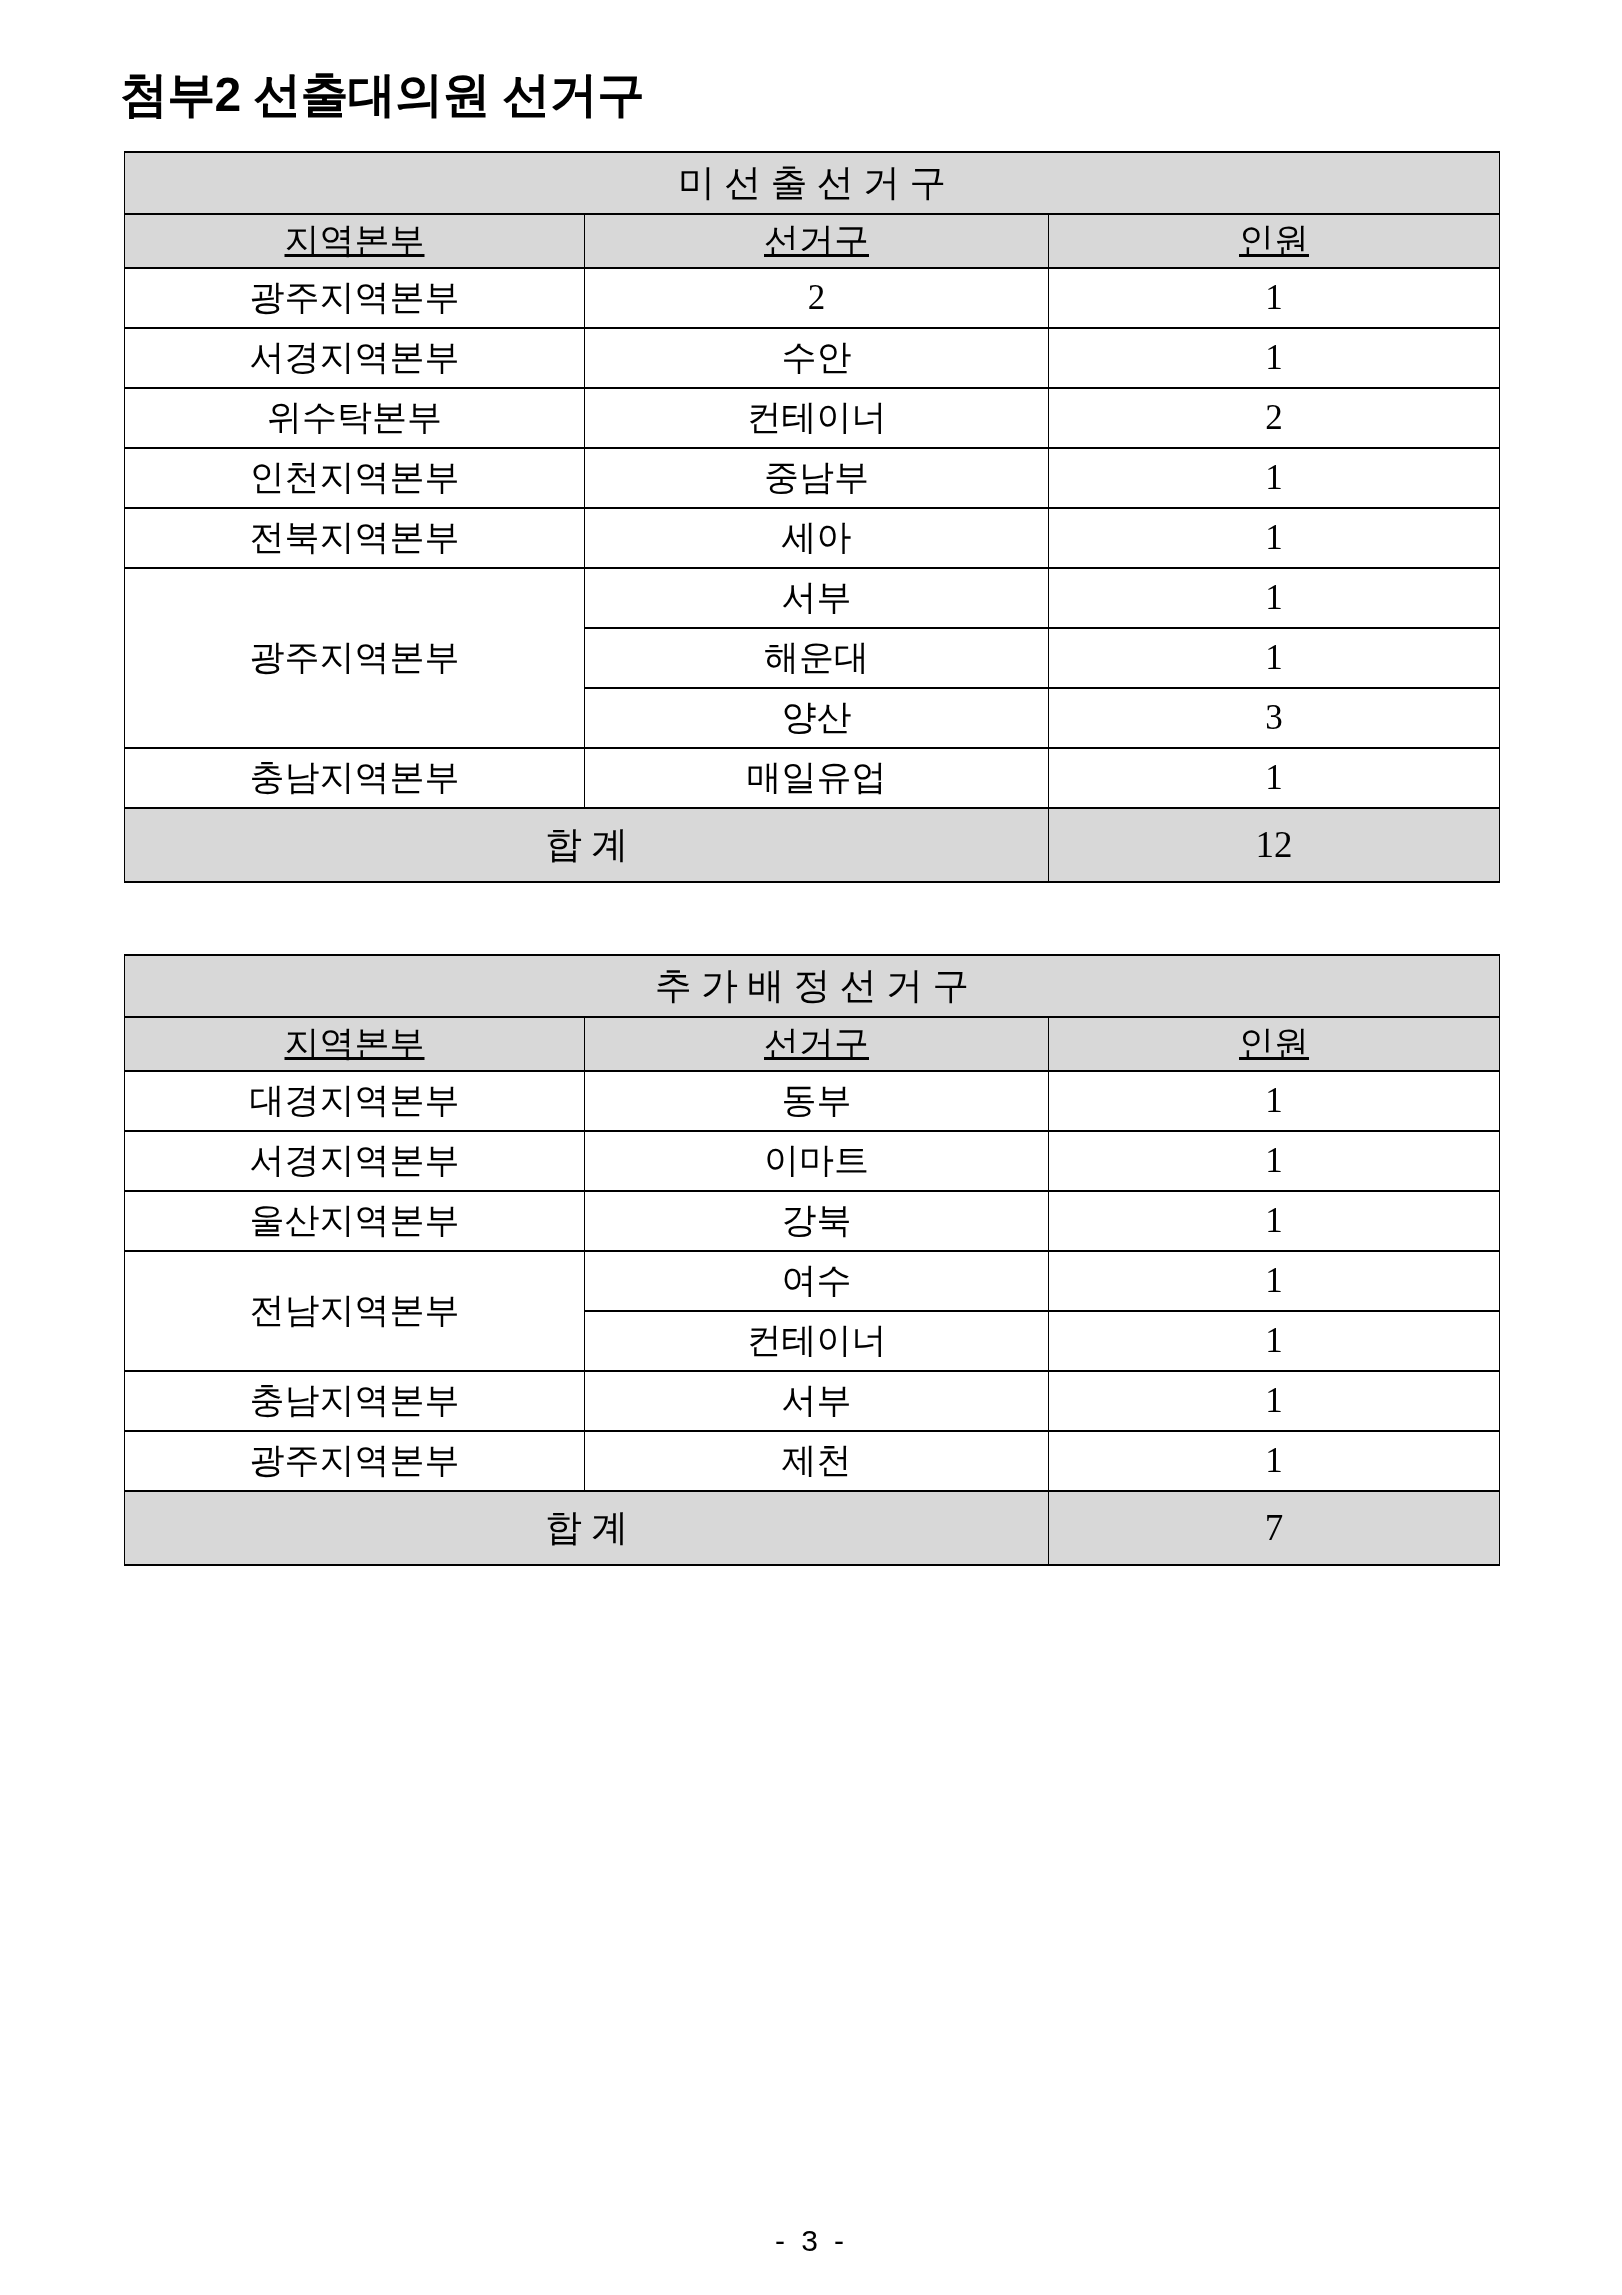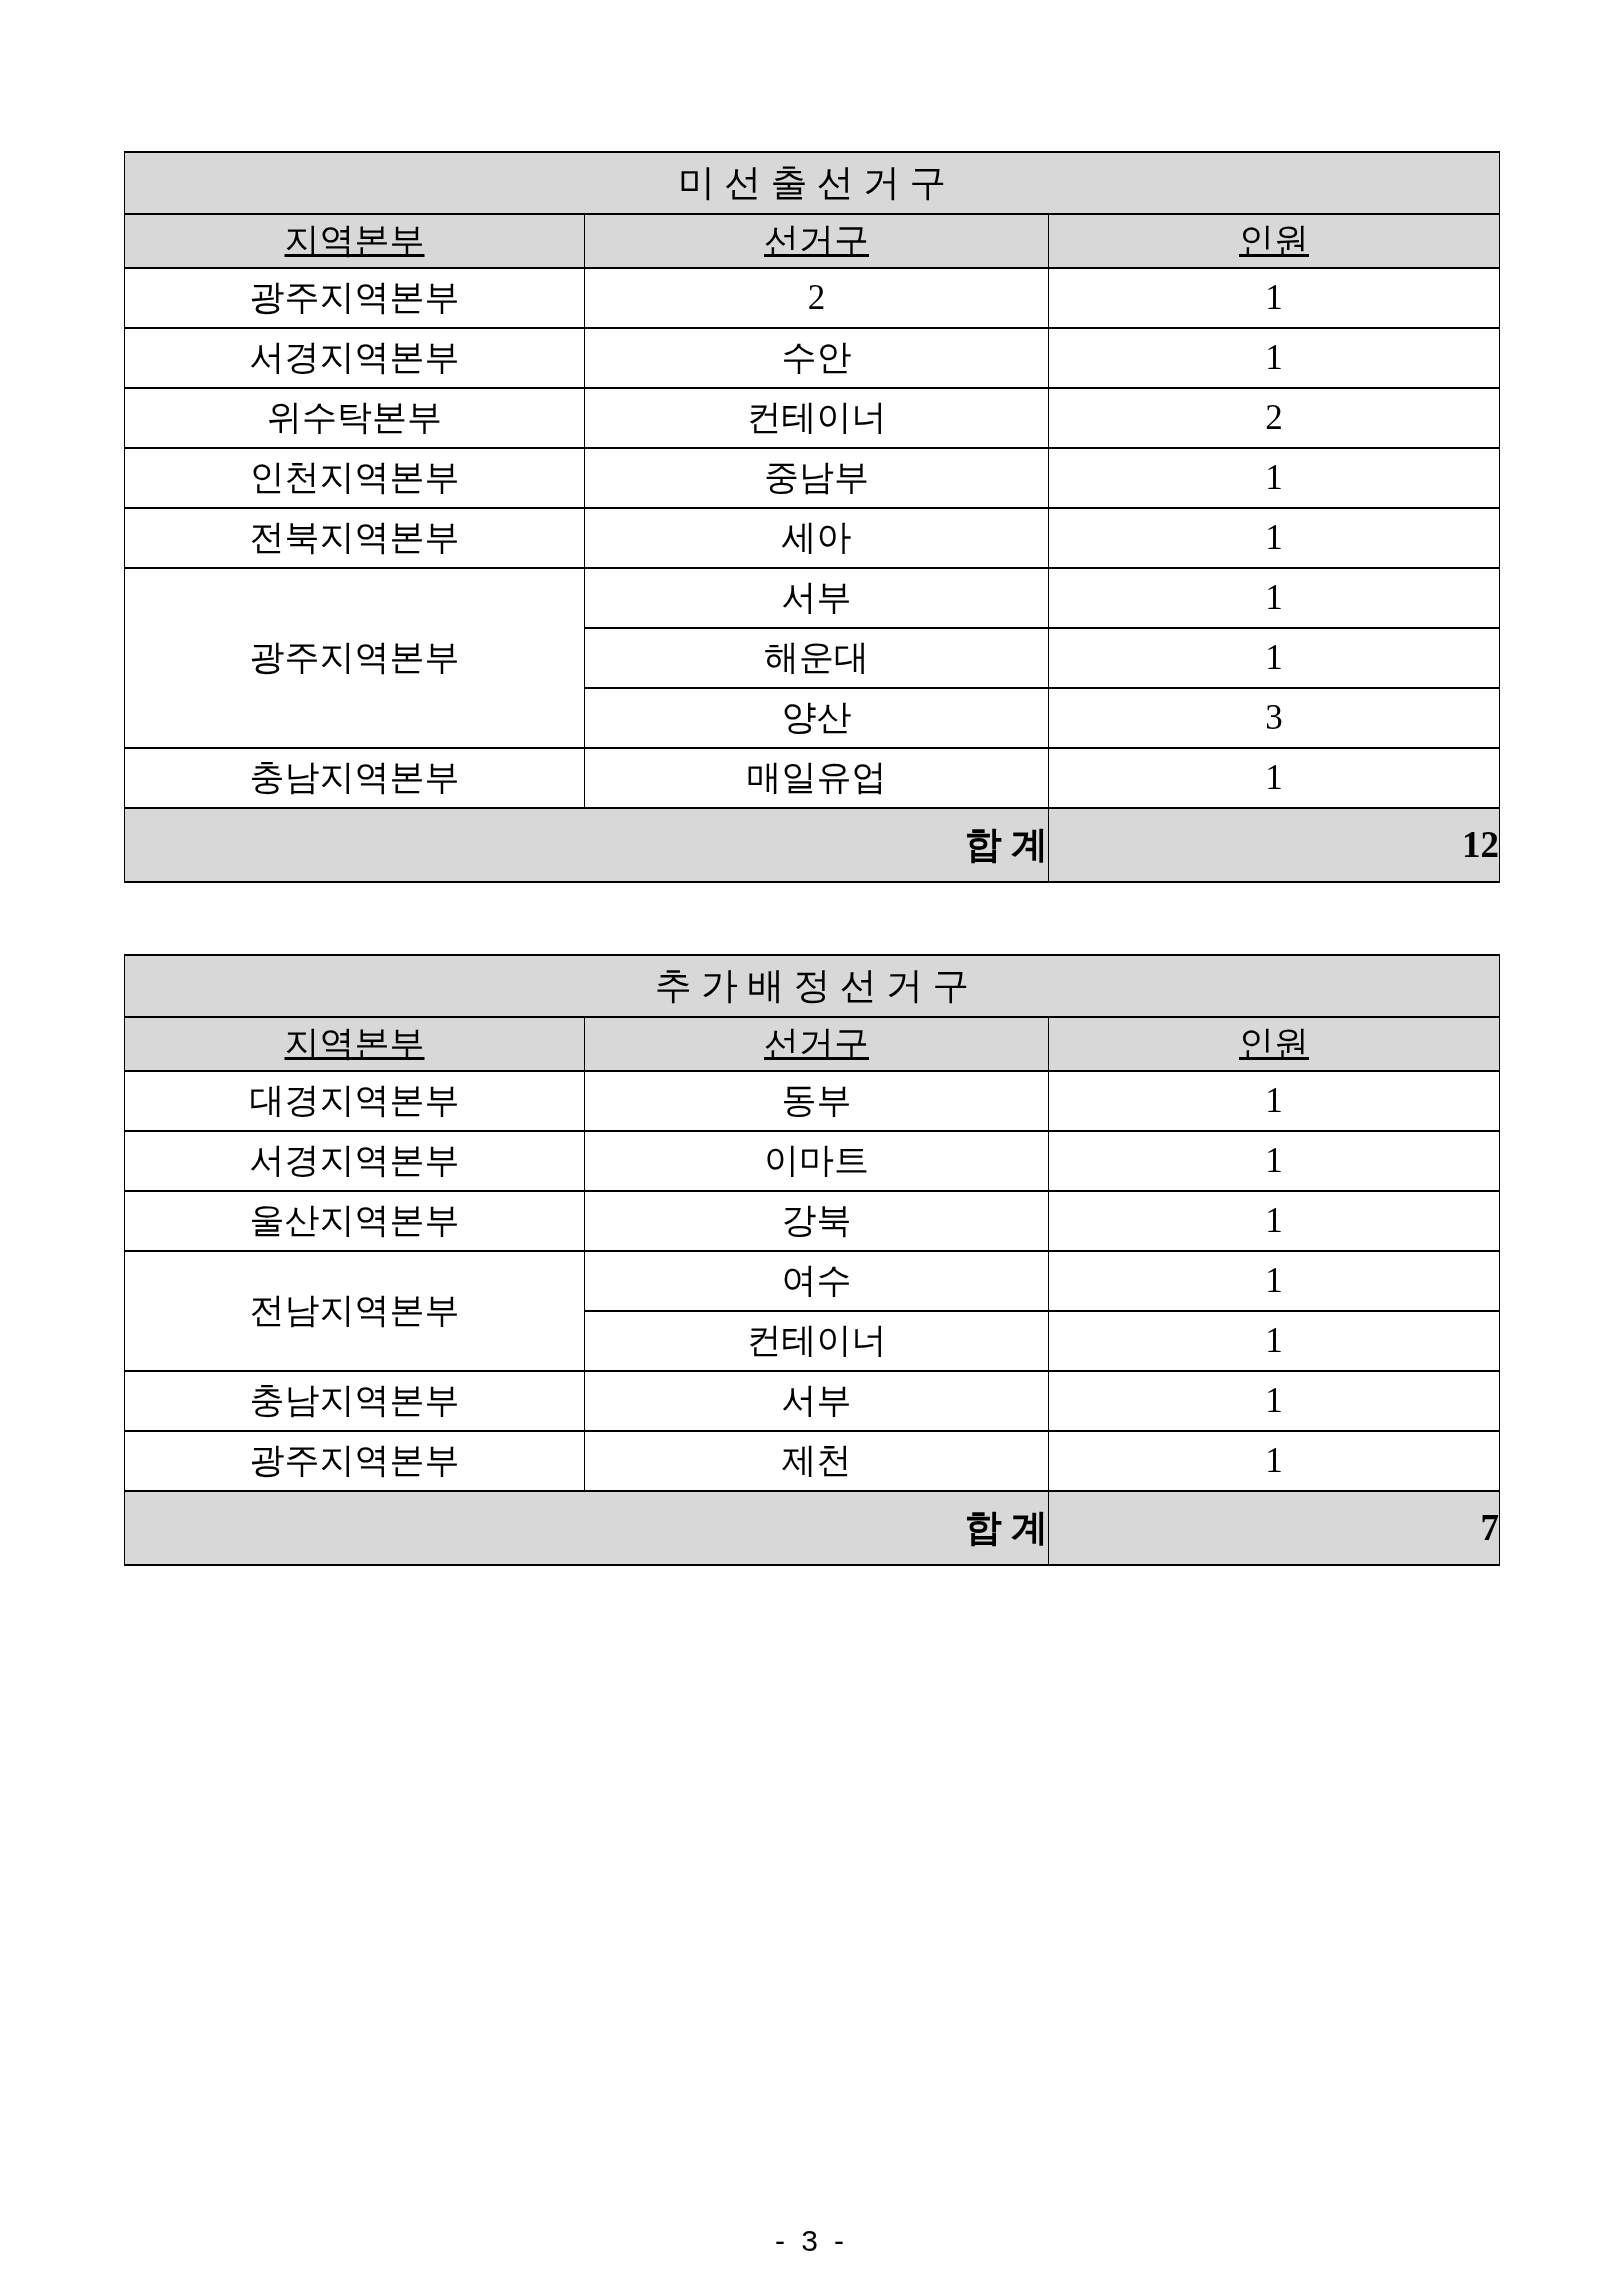--- a/index.html
+++ b/index.html
@@ -55,40 +55,40 @@
     margin-top: 12px;
   }
   .doc-table tr.head-row td {
     background: var(--header-bg, #d8d8d8);
     height: 52px;
     text-decoration: underline;
   }
   .doc-table tr.total-row td {
     background: var(--header-bg, #d8d8d8);
     height: 72px;
-    font-weight: 700;
+    font-weight: 400;
     font-size: 37px;
-    text-align: right;
   }
   .page-footer {
     position: absolute;
     left: 0;
     right: 0;
     top: 2224px;
     text-align: center;
     font-family: "Liberation Sans", "DejaVu Sans", sans-serif;
     font-size: 30px;
     letter-spacing: 3.9px;
   }
 </style>
 </head>
 <body>
 
 <div class="page">
 
+  <h1 class="doc-title">첨부2 선출대의원 선거구</h1>
 
   <table class="doc-table t1">
     <colgroup>
       <col style="width:460px">
       <col style="width:464px">
       <col style="width:451px">
     </colgroup>
     <tbody>
       <tr class="title-row">
         <td colspan="3">미 선 출 선 거 구</td>

